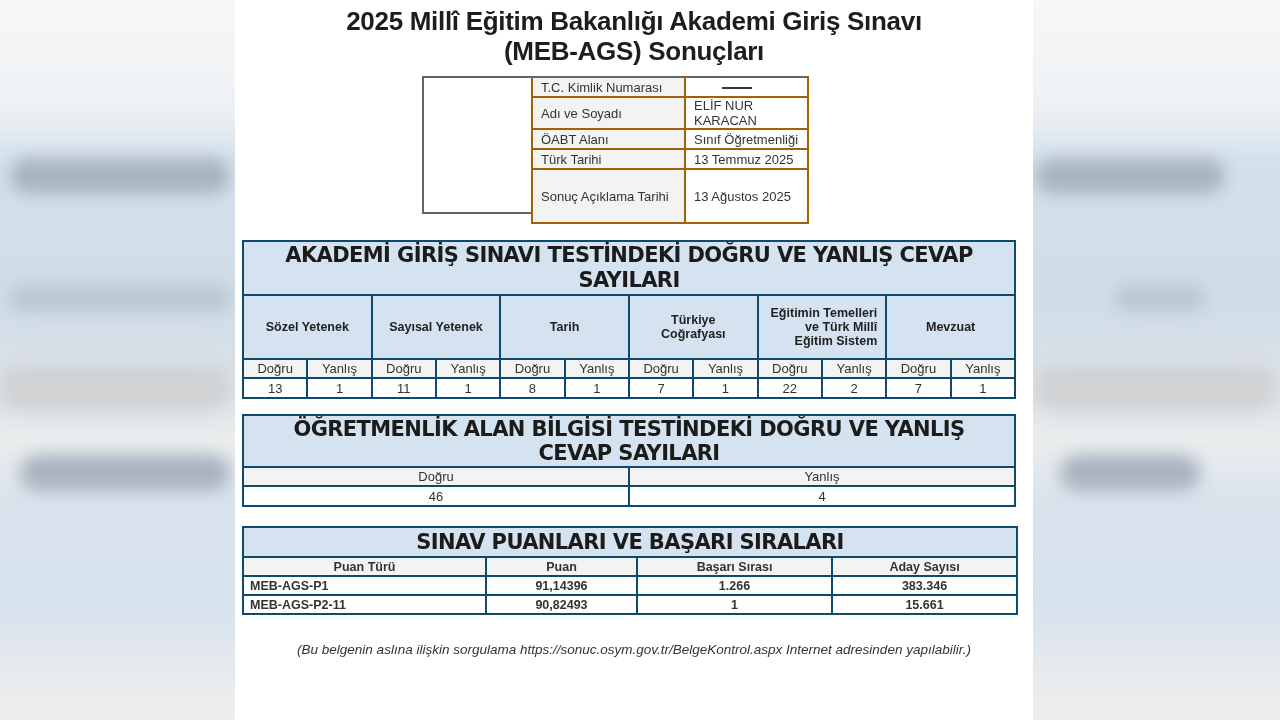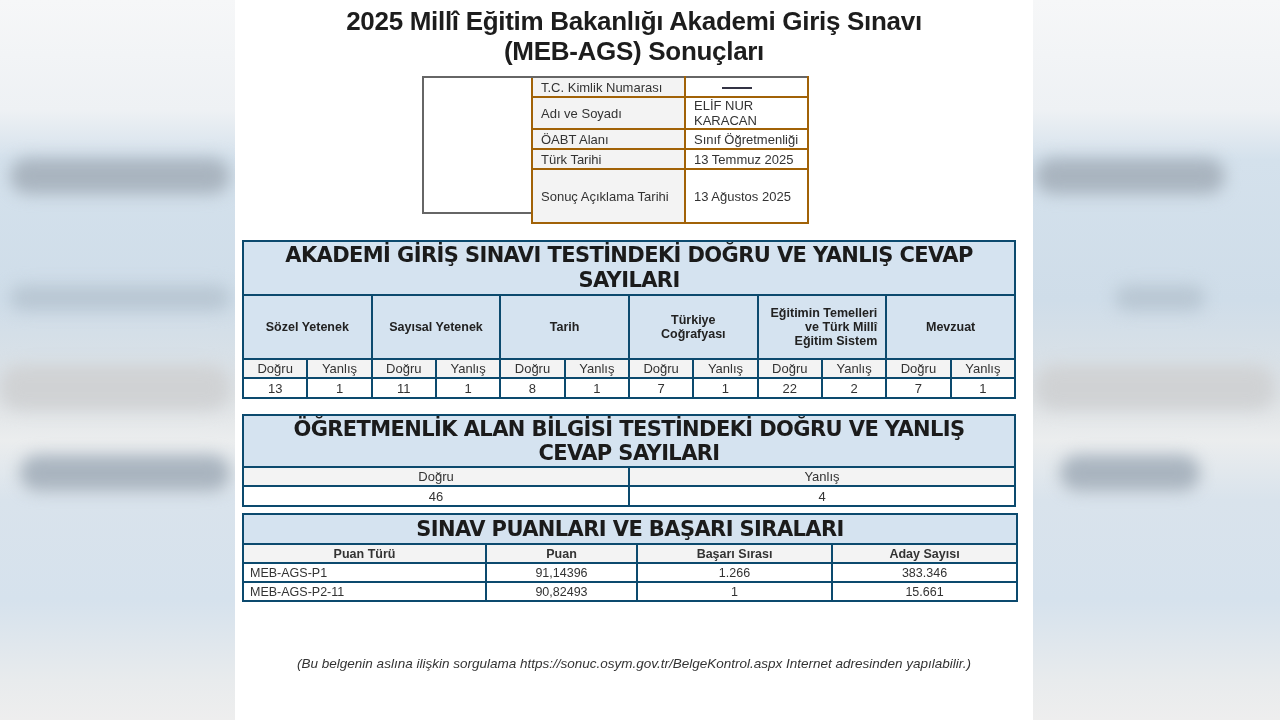--- a/index.html
+++ b/index.html
@@ -45,28 +45,28 @@
   .sec1 .head { font-size: 21px; line-height: 25px; height: 54px; font-family: "DejaVu Sans", sans-serif; letter-spacing: -0.6px; }
   .sec1 .subj { background: #d5e3f0; font-weight: bold; font-size: 12.5px; line-height: 14px; height: 64px; color: #222; }
   .sec1 .dy td { background: #f3f3f3; font-size: 13px; height: 19px; color: #333; }
   .sec1 .val td { background: #fff; font-size: 13px; height: 20px; color: #333; }
 
   .sec2 { top: 414px; }
   .sec2 .head { font-size: 21px; line-height: 24px; height: 52px; font-family: "DejaVu Sans", sans-serif; letter-spacing: -0.6px; }
   .sec2 .dy td { background: #f3f3f3; font-size: 13px; height: 19px; color: #333; }
   .sec2 .val td { background: #fff; font-size: 13px; height: 20px; color: #333; }
 
-  .sec3 { top: 513px; }
+  .sec3 { top: 526px; }
   .sec3 .head { font-size: 21px; line-height: 26px; height: 30px; font-family: "DejaVu Sans", sans-serif; letter-spacing: -0.6px; }
   .sec3 .dy td { background: #f3f3f3; font-size: 12.5px; height: 19px; color: #333; font-weight: bold; }
-  .sec3 .val td { background: #fff; font-size: 12.5px; height: 19px; color: #333; }
+  .sec3 .val td { background: #fff; font-size: 12.5px; height: 19px; color: #333; font-weight: bold; }
   .sec3 .val td.left { text-align: left; padding-left: 6px; }
 
   .footnote {
-    position: absolute; left: 0; top: 656px; width: 798px; text-align: center;
+    position: absolute; left: 0; top: 642px; width: 798px; text-align: center;
     font-style: italic; font-size: 13.5px; color: #333;
   }
 </style>
 </head>
 <body>
 
 <div class="blur-band" style="left:10px;top:158px;width:220px;height:36px;background:#a9b4bf;"></div>
 <div class="blur-band" style="left:1035px;top:158px;width:190px;height:36px;background:#a9b4bf;"></div>
 <div class="blur-band" style="left:10px;top:285px;width:220px;height:26px;background:#b9c7d3;"></div>
 <div class="blur-band" style="left:1115px;top:285px;width:90px;height:26px;background:#b9c7d3;"></div>

